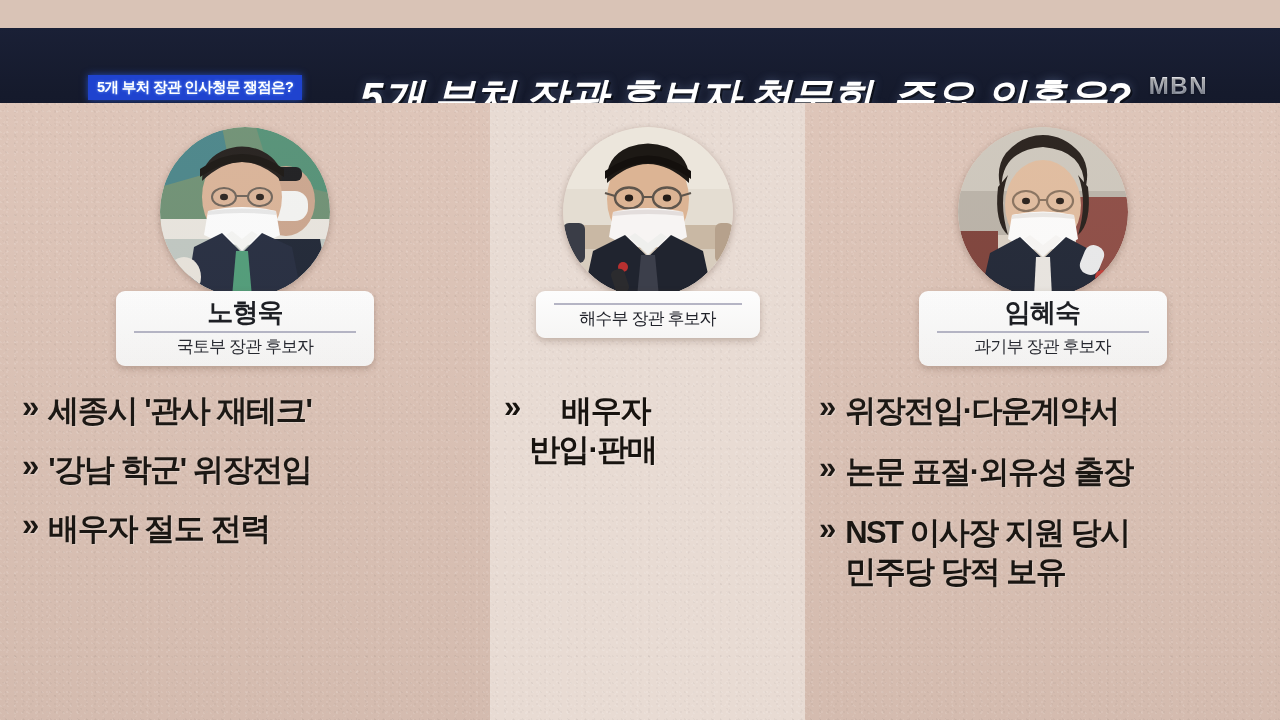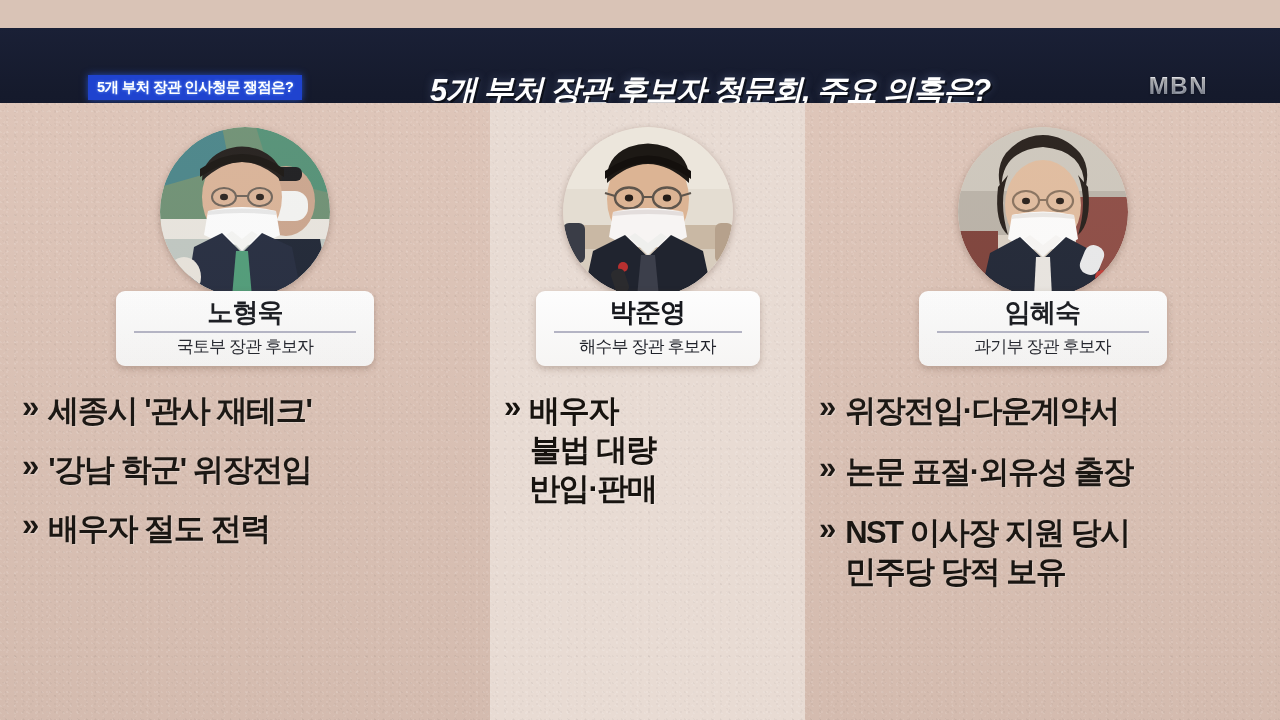--- a/index.html
+++ b/index.html
@@ -50,23 +50,23 @@
     font-weight: bold;
     letter-spacing: -0.6px;
     white-space: nowrap;
     text-shadow: 0 0 3px rgba(120,170,255,0.9);
   }
 
   #main-title {
     position: absolute;
     left: 360px; top: 42px;
     width: 700px;
-    text-align: center;
+    text-align: right;
     color: #ffffff;
-    font-size: 31px;
+    font-size: 42px;
     font-weight: bold;
     font-style: italic;
     letter-spacing: -1.3px;
     white-space: nowrap;
     text-shadow: 2px 2px 0 rgba(0,0,0,0.55), 0 0 10px rgba(140,165,220,0.35);
   }
 
   #mbn-logo {
     position: absolute;
     right: 72px; top: 44px;
@@ -207,21 +207,21 @@
     font-weight: bold;
     color: #17130f;
     letter-spacing: -1.4px;
     line-height: 1.26;
     text-shadow: 1px 1px 0 rgba(255,255,255,0.28);
   }
   .btext .ln { display: block; }
 
   .col.c2 .bullet { margin-bottom: 0; }
   .col.c2 .btext { text-align: center; }
-  .col.c2 .btext .ln:first-child { text-align: left; }
+  .col.c2 .btext .ln:first-child { text-align: left; margin-left: 32px; }
   .col.c2 .chev { margin-right: 8px; }
   .col.c3 .btext { letter-spacing: -1.6px; }
   .col.c3 .bullet { margin-bottom: 22px; }
 </style>
 </head>
 <body>
 
 <div id="stage">
 
   <div id="header">
@@ -332,30 +332,28 @@
               <path d="M78 128 L92 128 L96 170 L74 170 Z" fill="#3c3f4b"></path>
               <circle cx="60" cy="140" r="5" fill="#b83030"></circle>
               <rect x="50" y="142" width="14" height="24" rx="5" fill="#2b2b2e" transform="rotate(-18 57 154)"></rect>
               <rect x="0" y="96" width="22" height="40" rx="6" fill="#3a3d47"></rect>
               <rect x="152" y="96" width="18" height="40" rx="6" fill="#b6a18c"></rect>
             </g>
           </svg>
         </div>
       </div>
       <div class="nameplate">
-        <div class="np-name">박준영</div>
         <div class="np-rule"></div>
         <div class="np-role">해수부 장관 후보자</div>
       </div>
       <div class="bullets">
         <div class="bullet">
           <span class="chev">»</span>
           <span class="btext">
             <span class="ln">배우자</span>
-            <span class="ln">불법 대량</span>
             <span class="ln">반입·판매</span>
           </span>
         </div>
       </div>
     </div>
 
     <div class="col c3">
       <div class="grain"></div>
       <div class="portrait-wrap">
         <div class="portrait">

